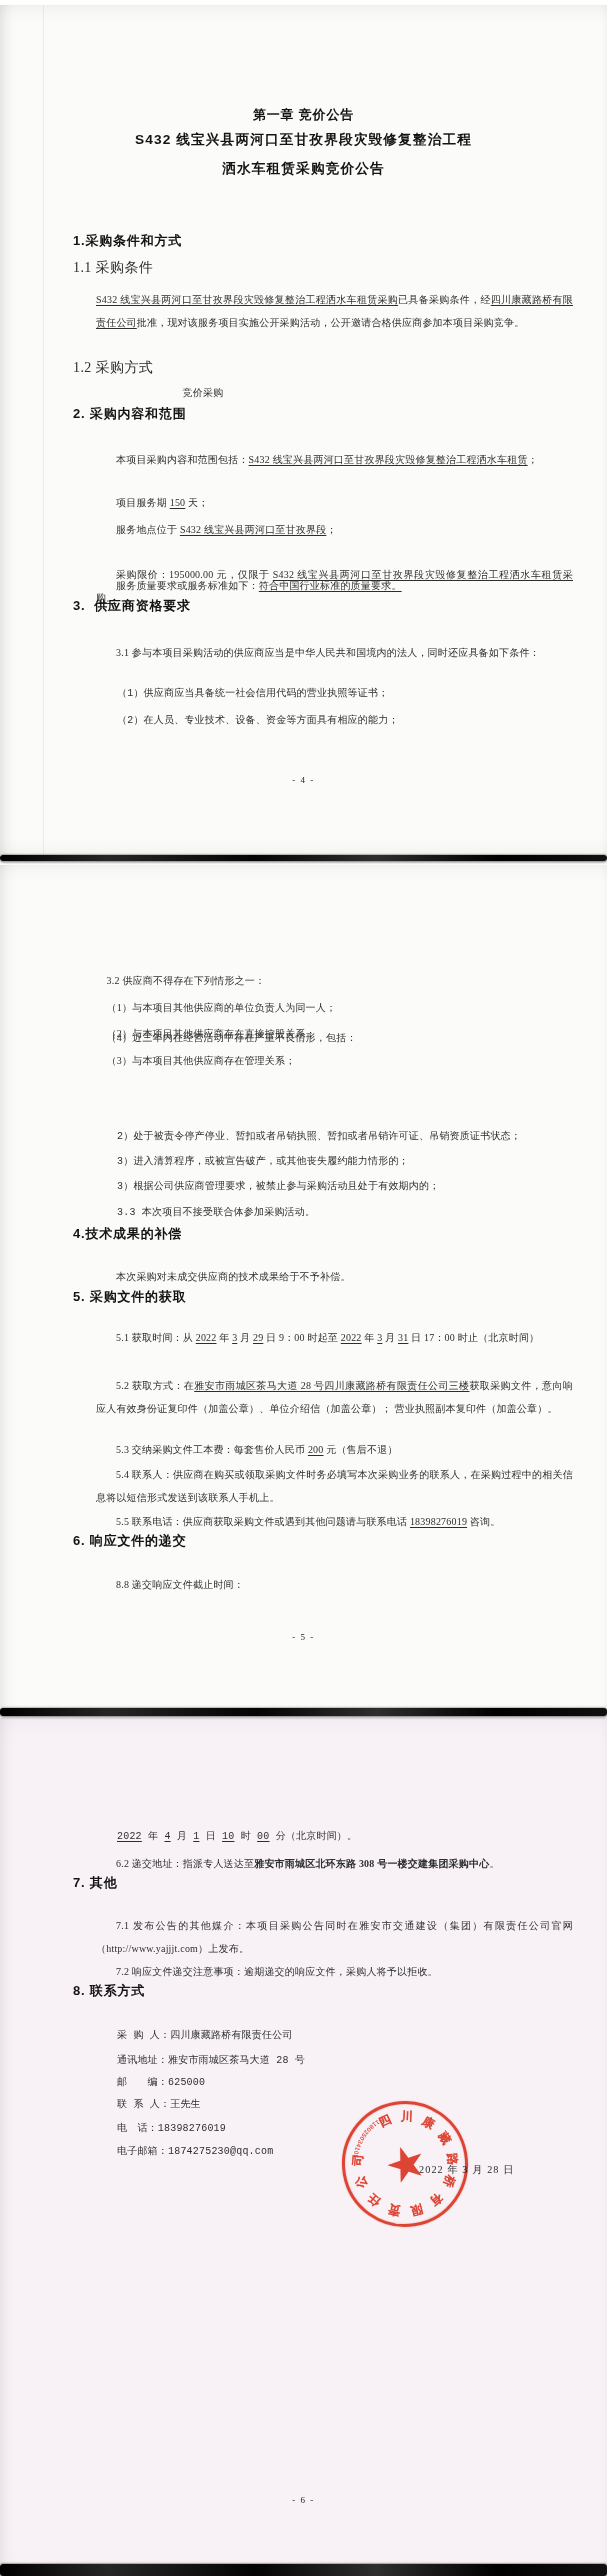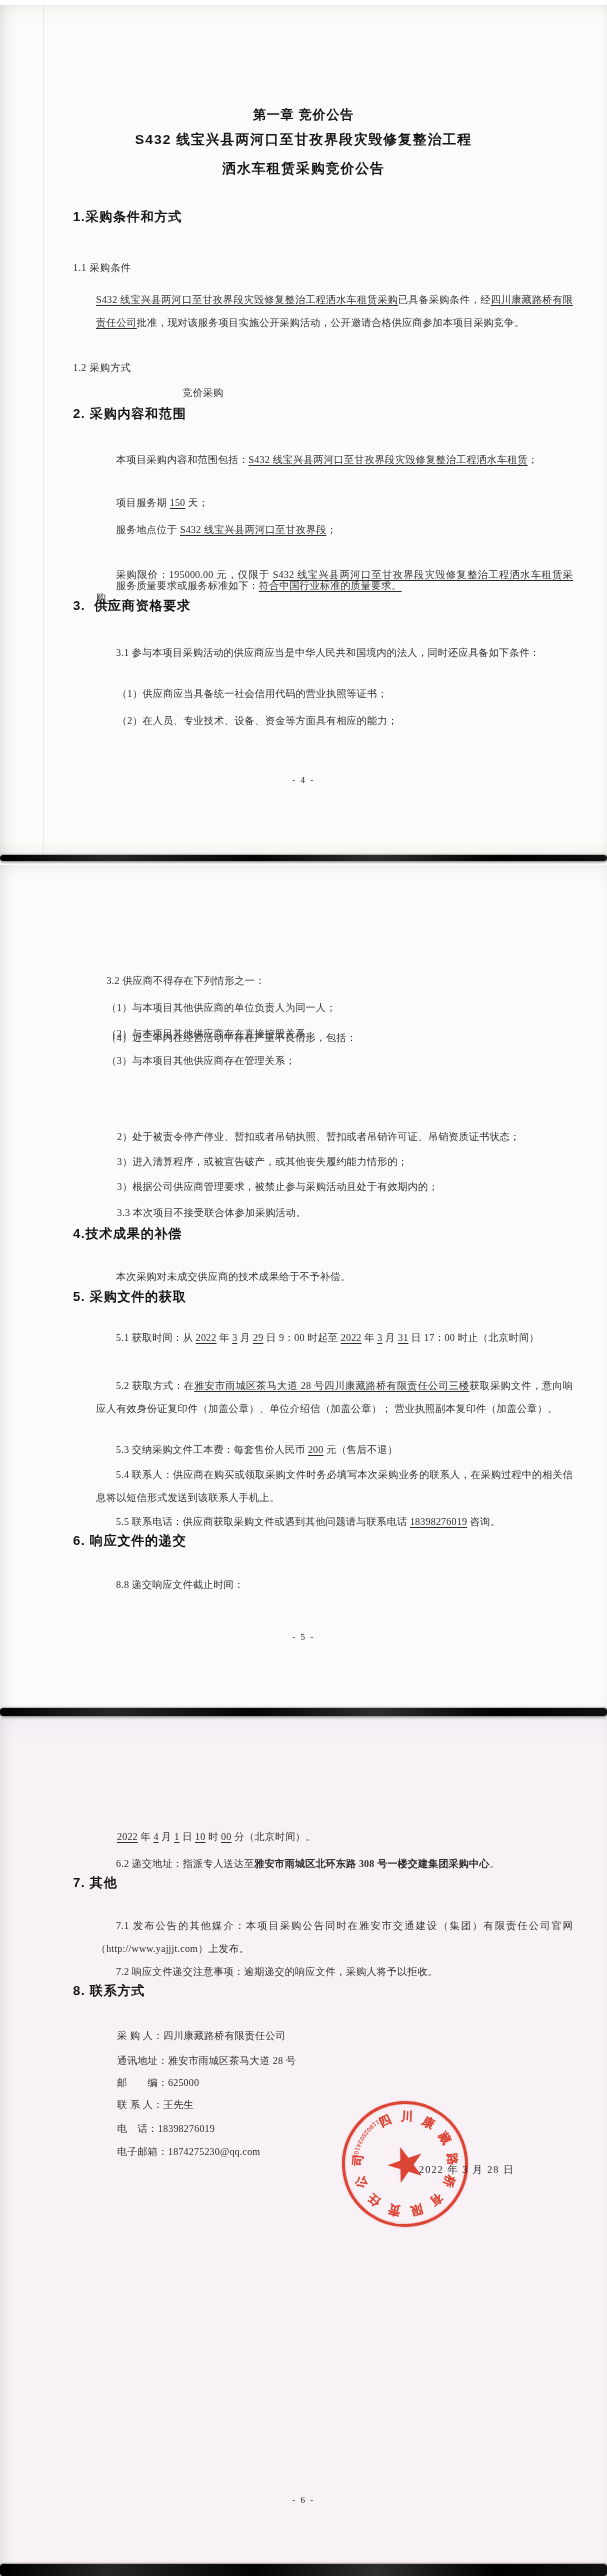--- a/index.html
+++ b/index.html
@@ -23,24 +23,24 @@
   .e3{top:2564px;height:12px;}
   .fold{position:absolute;top:4.6px;left:43px;width:0.8px;height:850px;background:rgba(0,0,0,.06);}
 
   .blk{position:absolute;left:68px;width:477px;font-size:10px;line-height:23px;
        text-align:justify;letter-spacing:0.2px;margin-left:28px;}
   .hd{position:absolute;left:73px;right:65px;font-family:"Liberation Sans",sans-serif;
       font-weight:700;font-size:13px;line-height:18px;color:#141414;letter-spacing:0.8px;
       white-space:pre-wrap;text-align:left;}
   .ttl{left:0;right:0;text-align:center;}
   .t1{font-size:13.7px;letter-spacing:1.1px;}
-  .sub{position:absolute;left:73px;font-size:10px;line-height:23px;letter-spacing:0.4px;}
+  .sub{position:absolute;left:73px;font-size:14px;line-height:23px;letter-spacing:0.4px;}
   .ind2{text-indent:2em;}
   .pad1{padding-left:10.6px;width:466px;}
-  .pad2{padding-left:21px;width:455px;}
+  .pad2{padding-left:21px;width:455px;font-family:Liberation Mono, monospace;}
   .u{text-decoration:underline;text-underline-offset:2.3px;text-decoration-thickness:0.8px;}
   .b{font-weight:700;}
   .pageno{position:absolute;left:0;width:607px;text-align:center;font-size:9px;
           line-height:23px;letter-spacing:1.5px;color:#222;}
 
   .date{position:absolute;left:419px;top:2158px;font-size:10.2px;line-height:23px;
         letter-spacing:1.1px;color:#2b2b2b;}
   .stamp{position:absolute;left:342px;top:2101px;width:126px;height:126px;
          transform:rotate(125deg);mix-blend-mode:multiply;opacity:.94;}
   .stamp-ring{position:absolute;inset:0;border:3.8px solid #e23b28;border-radius:50%;
@@ -62,21 +62,21 @@
   <div class="page page-c p3"></div>
   <div class="fold"></div>
   <div class="edge e1"></div>
   <div class="edge e2"></div>
   <div class="edge e3"></div>
 
   <div class="hd ttl" style="top:106px">第一章 竞价公告</div>
   <div class="hd ttl t1" style="top:131px">S432 线宝兴县两河口至甘孜界段灾毁修复整治工程</div>
   <div class="hd ttl t1" style="top:160px">洒水车租赁采购竞价公告</div>
 
-  <div class="hd" style="top:208px">1.采购条件和方式</div>
+  <div class="hd" style="top:232px">1.采购条件和方式</div>
   <div class="sub" style="top:256px">1.1 采购条件</div>
   <div class="blk" style="top:288px"><span class="u">S432 线宝兴县两河口至甘孜界段灾毁修复整治工程洒水车租赁采购</span><span>已具备采购条件，经</span><span class="u">四川康藏路桥有限责任公司</span><span>批准，现对该服务项目实施公开采购活动，公开邀请合格供应商参加本项目采购竞争。</span></div>
   <div class="sub" style="top:356px">1.2 采购方式</div>
   <div class="blk" style="top:381px;left:99px;width:152px;text-align:center">竞价采购</div>
 
   <div class="hd" style="top:405px">2. 采购内容和范围</div>
   <div class="blk ind2" style="top:448px"><span>本项目采购内容和范围包括：</span><span class="u">S432 线宝兴县两河口至甘孜界段灾毁修复整治工程洒水车租赁</span><span>；</span></div>
   <div class="blk ind2" style="top:491px"><span>项目服务期 </span><span class="u">150</span><span> 天；</span></div>
   <div class="blk ind2" style="top:518px"><span>服务地点位于 </span><span class="u">S432 线宝兴县两河口至甘孜界段</span><span>；</span></div>
   <div class="blk ind2" style="top:574px"><span>服务质量要求或服务标准如下：</span><span class="u">符合中国行业标准的质量要求。</span></div>

